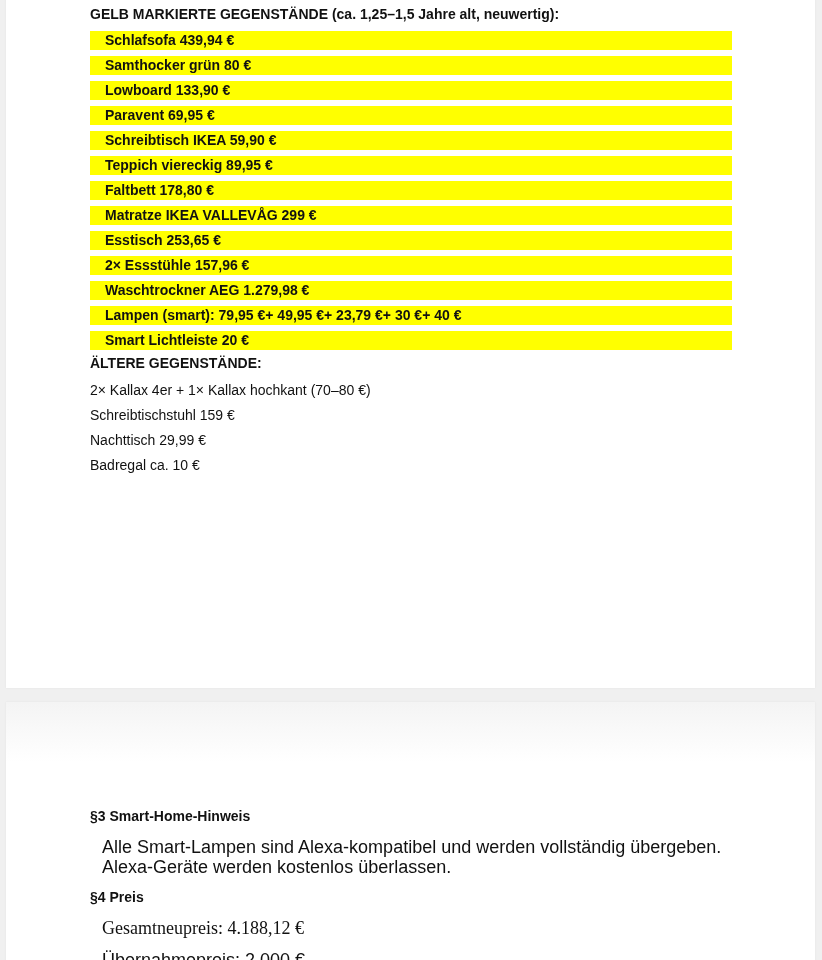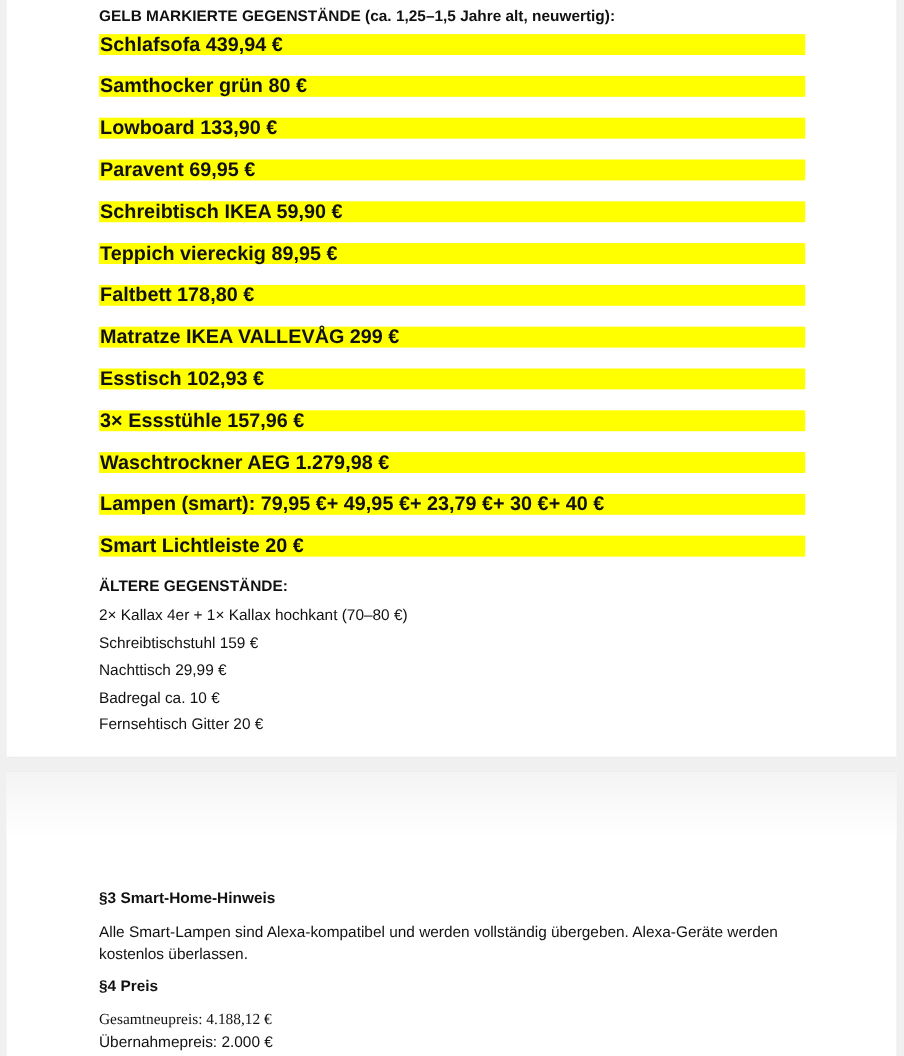--- a/index.html
+++ b/index.html
@@ -23,63 +23,62 @@
     background: linear-gradient(#f4f4f4, #ffffff);
   }
   .content { position: absolute; left: 84px; width: 642px; }
   .section-title {
     font-weight: bold; font-size: 14px; line-height: 17px;
     margin: 0;
   }
   .hl-list { margin: 0; padding: 0; list-style: none; }
   .hl-item {
     background: #ffff00;
-    font-weight: bold; font-size: 18px;
+    font-weight: bold; font-size: 14px;
     height: 19px; line-height: 19px;
-    margin-bottom: 19px;
-    padding-left: 1px;
+    margin-bottom: 6px;
+    padding-left: 15px;
     white-space: nowrap;
   }
   .plain-list { margin: 0; padding: 0; list-style: none; }
   .plain-item {
     font-size: 14px; line-height: 17px;
     height: 24.85px;
     white-space: nowrap;
   }
   .p2-heading { font-weight: bold; font-size: 14px; line-height: 17px; margin: 0; }
-  .p2-text { font-size: 14px; line-height: 19.5px; margin: 0; }
+  .p2-text { font-size: 18px; line-height: 19.5px; margin: 12px; }
 </style>
 </head>
 <body>
 
 <div class="page" id="page1">
   <div class="content" style="top: 16px;">
     <p class="section-title" style="margin-bottom: 8px;">GELB MARKIERTE GEGENSTÄNDE (ca. 1,25–1,5 Jahre alt, neuwertig):</p>
     <ul class="hl-list" id="hl-list">
         <li class="hl-item" style="background: rgb(255, 255, 0);">Schlafsofa 439,94 €</li>
         <li class="hl-item" style="background: rgb(255, 255, 0);">Samthocker grün 80 €</li>
         <li class="hl-item" style="background: rgb(255, 255, 0);">Lowboard 133,90 €</li>
         <li class="hl-item" style="background: rgb(255, 255, 0);">Paravent 69,95 €</li>
         <li class="hl-item" style="background: rgb(255, 255, 0);">Schreibtisch IKEA 59,90 €</li>
         <li class="hl-item" style="background: rgb(255, 255, 0);">Teppich viereckig 89,95 €</li>
         <li class="hl-item" style="background: rgb(255, 255, 0);">Faltbett 178,80 €</li>
         <li class="hl-item" style="background: rgb(255, 255, 0);">Matratze IKEA VALLEVÅG 299 €</li>
-        <li class="hl-item" style="background: rgb(255, 255, 0);">Esstisch 102,93 €</li>
-        <li class="hl-item" style="background: rgb(255, 255, 0);">3× Essstühle 157,96 €</li>
+        <li class="hl-item" style="background: rgb(255, 255, 0);">Esstisch 253,65 €</li>
+        <li class="hl-item" style="background: rgb(255, 255, 0);">2× Essstühle 157,96 €</li>
         <li class="hl-item" style="background: rgb(255, 255, 0);">Waschtrockner AEG 1.279,98 €</li>
         <li class="hl-item" style="background: rgb(255, 255, 0);">Lampen (smart): 79,95 €+ 49,95 €+ 23,79 €+ 30 €+ 40 €</li>
         <li class="hl-item" style="background: rgb(255, 255, 0);">Smart Lichtleiste 20 €</li>
       </ul>
     <p class="section-title" style="margin-top: -1px; margin-bottom: 10px;">ÄLTERE GEGENSTÄNDE:</p>
     <ul class="plain-list" id="plain-list">
         <li class="plain-item">2× Kallax 4er + 1× Kallax hochkant (70–80 €)</li>
         <li class="plain-item">Schreibtischstuhl 159 €</li>
         <li class="plain-item">Nachttisch 29,99 €</li>
         <li class="plain-item">Badregal ca. 10 €</li>
-        <li class="plain-item">Fernsehtisch Gitter 20 €</li>
       </ul>
   </div>
 </div>
 
 <div class="page" id="page2">
   <div class="fade"></div>
   <div class="content" style="top: 106px;">
     <p class="p2-heading">§3 Smart-Home-Hinweis</p>
     <p class="p2-text" style="margin-top: 13px; width: 620px;">Alle Smart-Lampen sind Alexa-kompatibel und werden vollständig übergeben. Alexa-Geräte werden kostenlos überlassen.</p>
     <p class="p2-heading" style="margin-top: 11px;">§4 Preis</p>

